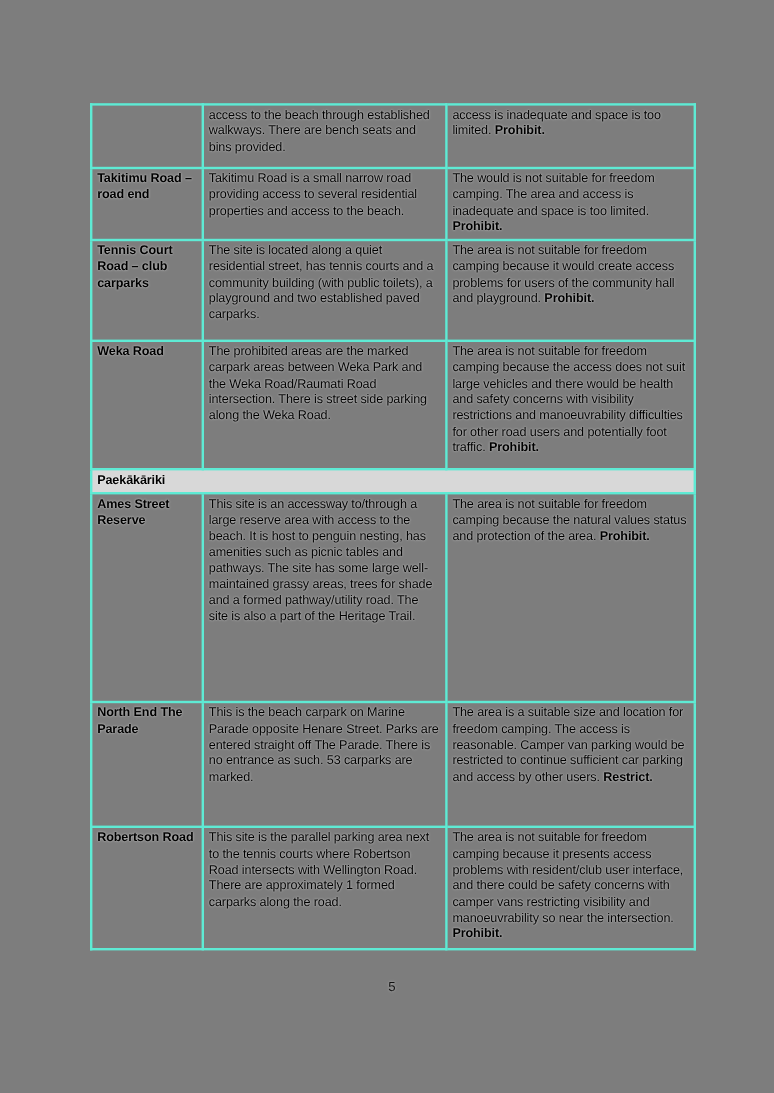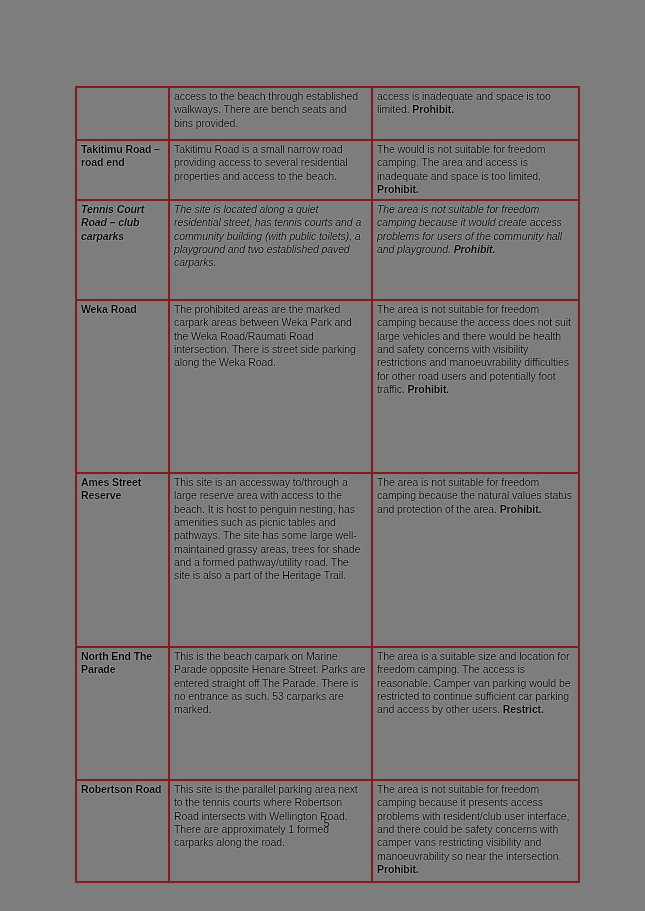--- a/index.html
+++ b/index.html
@@ -22,21 +22,21 @@
     left: 75px;
     top: 86px;
     width: 503px;
     border-collapse: collapse;
     table-layout: fixed;
   }
   table.doc-table col.c1 { width: 93px; }
   table.doc-table col.c2 { width: 203px; }
   table.doc-table col.c3 { width: 207px; }
   table.doc-table td {
-    border: 2px solid #7f1d1d;
+    border: 2px solid #5eead4;
     vertical-align: top;
     padding: 2px 5px 3px 4px;
     font-size: 10.5px;
     line-height: 13.3px;
     letter-spacing: -0.1px;
     color: #000;
     text-shadow: 0 0 2px rgba(255,255,255,0.55), 0 0 1px rgba(255,255,255,0.35);
     word-wrap: break-word;
     margin-left: 24px;
   }
@@ -49,25 +49,25 @@
     background: #d8d8d8;
     font-weight: bold;
     font-size: 11.5px;
     padding: 2px 4px;
     letter-spacing: 0;
     text-shadow: none;
   }
   .verdict { font-weight: bold; }
   tr.rA { height: 53px; }
   tr.rB { height: 54px; border-radius: 18px; }
-  tr.rC { height: 100px; font-style: italic; }
-  tr.rD { height: 173px; border-radius: 17px; }
+  tr.rC { height: 84px; }
+  tr.rD { height: 107px; border-radius: 17px; }
   tr.rE { height: 19px; }
   tr.rF { height: 174px; }
-  tr.rG { height: 133px; }
+  tr.rG { height: 104px; }
   tr.rH { height: 102px; }
   .page-number {
     position: absolute;
     left: 75px;
     top: 817px;
     width: 503px;
     text-align: center;
     font-size: 11px;
     color: #111;
     text-shadow: 0 0 2px rgba(255,255,255,0.5);
@@ -123,20 +123,23 @@
       <td class="loc">Weka Road</td>
       <td>
         <span>The prohibited areas are the marked carpark areas between Weka Park and the Weka Road/Raumati Road intersection. There is street side parking along the Weka Road.</span>
       </td>
       <td>
         <span>The area is not suitable for freedom camping because the access does not suit large vehicles and there would be health and safety concerns with visibility restrictions and manoeuvrability difficulties for other road users and potentially foot traffic.</span>
         <span class="verdict">Prohibit.</span>
       </td>
     </tr>
 
+    <tr class="rE">
+      <td class="section-cell" colspan="3">Paekākāriki</td>
+    </tr>
 
     <tr class="rF">
       <td class="loc">Ames Street Reserve</td>
       <td>
         <span>This site is an accessway to/through a large reserve area with access to the beach. It is host to penguin nesting, has amenities such as picnic tables and pathways. The site has some large well-maintained grassy areas, trees for shade and a formed pathway/utility road. The site is also a part of the Heritage Trail.</span>
       </td>
       <td>
         <span>The area is not suitable for freedom camping because the natural values status and protection of the area.</span>
         <span class="verdict">Prohibit.</span>
       </td>

